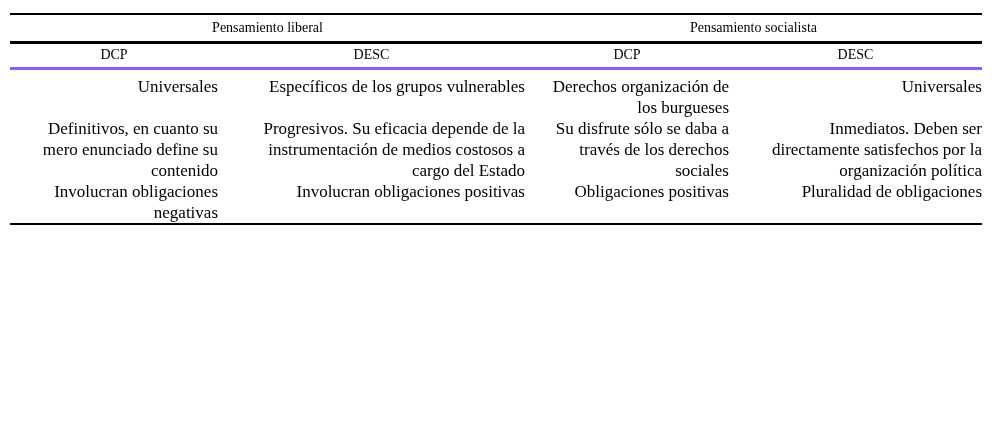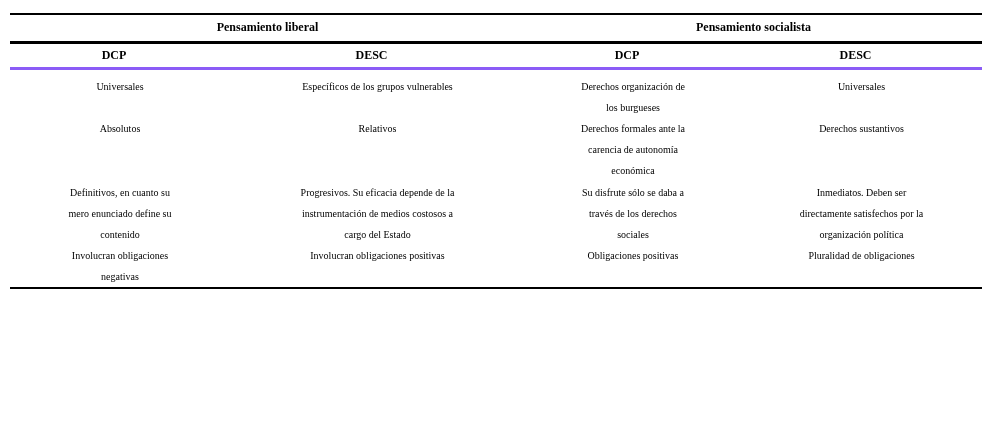--- a/index.html
+++ b/index.html
@@ -25,36 +25,36 @@
     table-layout: fixed;
     border-top: 2px solid #000000;
     border-bottom: 2px solid #000000;
   }
   col.c1 { width: 208px; }
   col.c2 { width: 307px; }
   col.c3 { width: 204px; }
   col.c4 { width: 253px; }
 
   thead th {
-    font-weight: bold;
-    font-size: 12px;
+    font-weight: normal;
+    font-size: 14px;
     text-align: center;
     vertical-align: middle;
     padding: 0;
   }
   tr.group-row { height: 28px; }
   tr.group-row th { border-bottom: 3px solid #000000; }
   tr.sub-row { height: 26px; }
   tr.sub-row th { border-bottom: 3px solid #8b5cf6; }
 
   tbody td {
-    font-size: 10px;
+    font-size: 17px;
     line-height: 21px;
     vertical-align: top;
-    text-align: center;
+    text-align: right;
     padding: 0 0 0 12px;
     white-space: pre-line;
   }
   tbody tr:first-child td { padding-top: 6px; }
   tr.r1 { height: 48px; }
   tr.r2 { height: 22px; }
   tr.r3 { height: 42px; }
   tr.r4 { height: 64px; }
   tr.r5 { height: 43px; }
   tr.r6 { height: 62px; }
@@ -85,28 +85,20 @@
       </tr>
     </thead>
     <tbody>
       <tr class="r1">
         <td>Universales</td>
         <td>Específicos de los grupos vulnerables</td>
         <td>Derechos organización de
 los burgueses</td>
         <td>Universales</td>
       </tr>
-      <tr class="r4">
-        <td>Absolutos</td>
-        <td>Relativos</td>
-        <td>Derechos formales ante la
-carencia de autonomía
-económica</td>
-        <td>Derechos sustantivos</td>
-      </tr>
       <tr class="r6">
         <td>Definitivos, en cuanto su
 mero enunciado define su
 contenido</td>
         <td>Progresivos. Su eficacia depende de la
 instrumentación de medios costosos a
 cargo del Estado</td>
         <td>Su disfrute sólo se daba a
 través de los derechos
 sociales</td>

